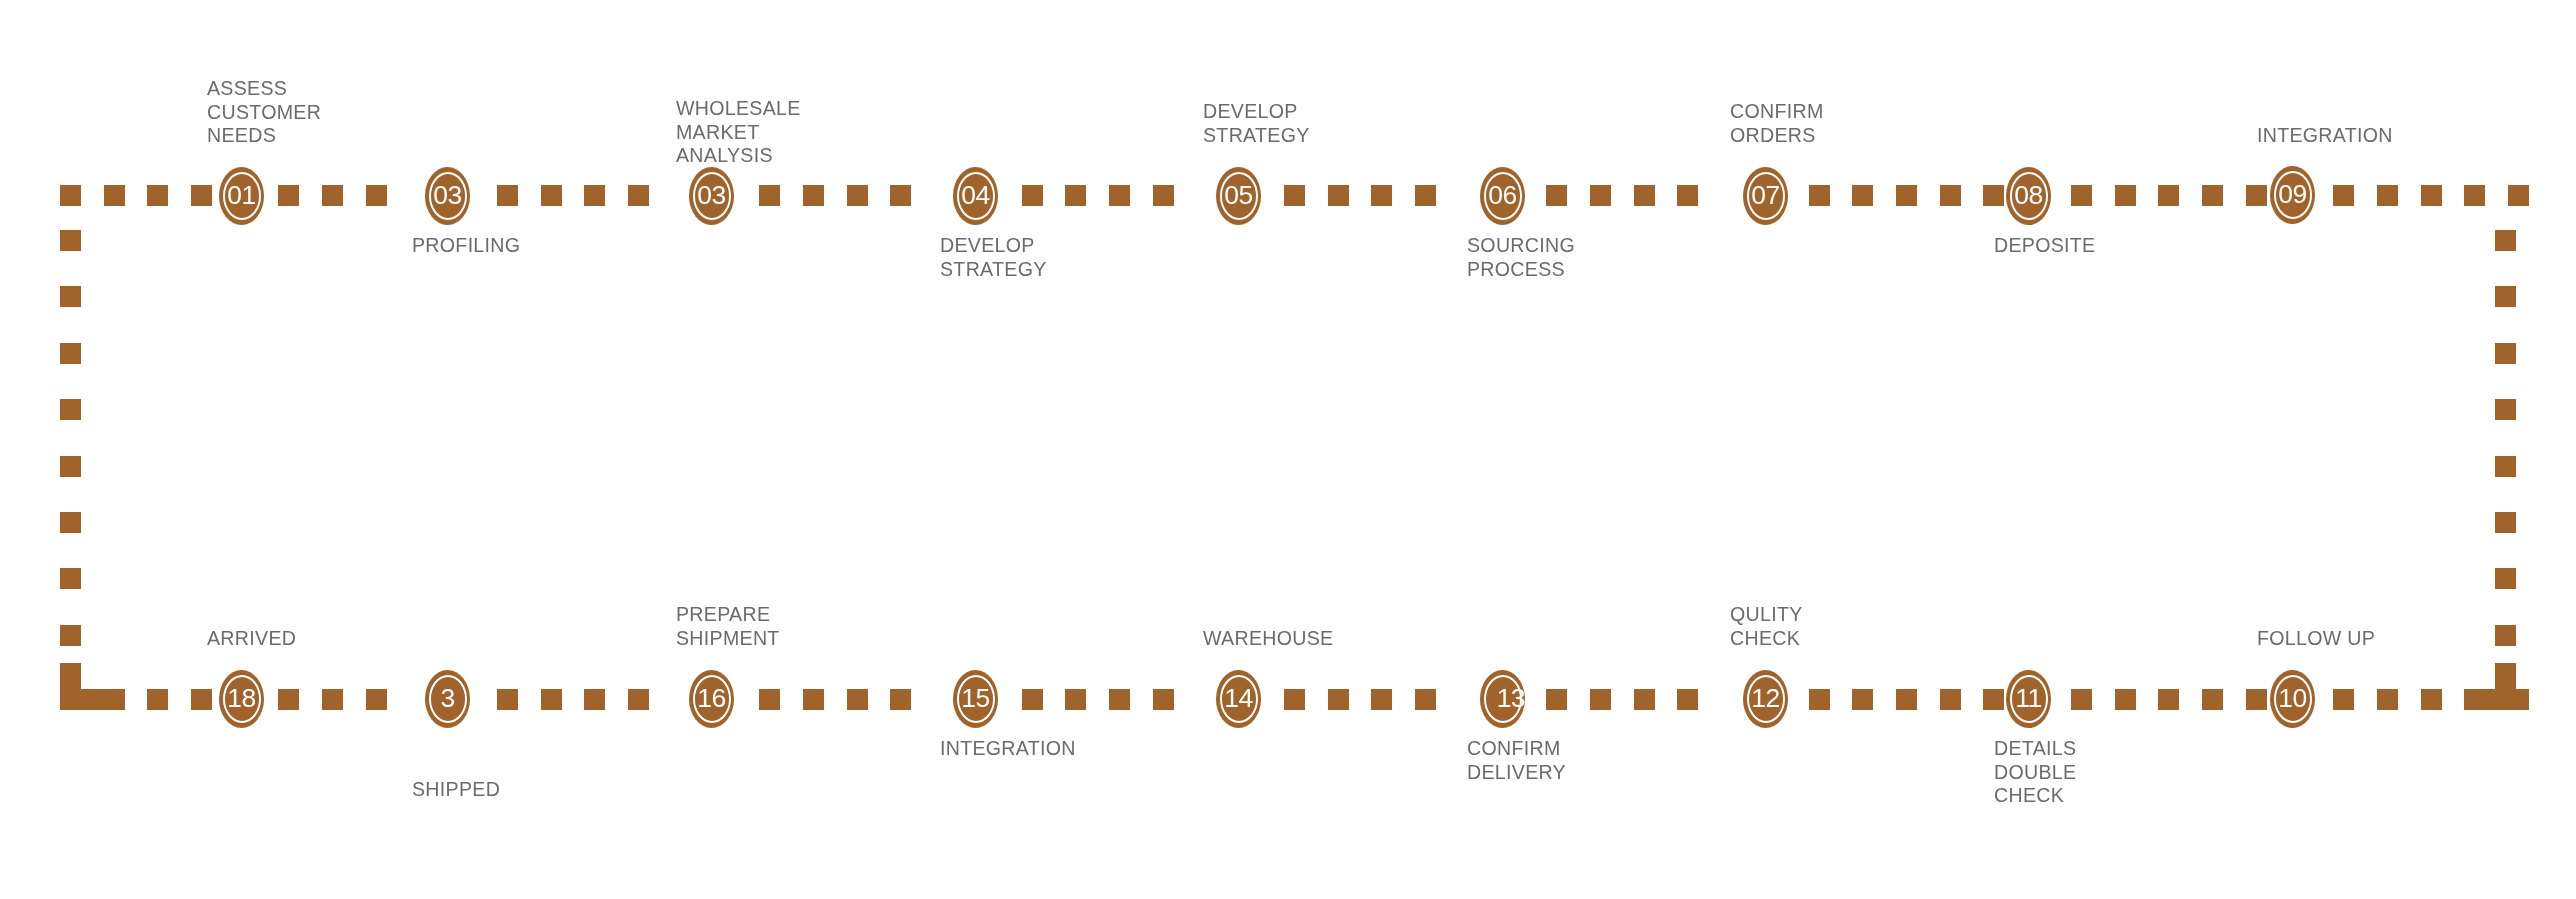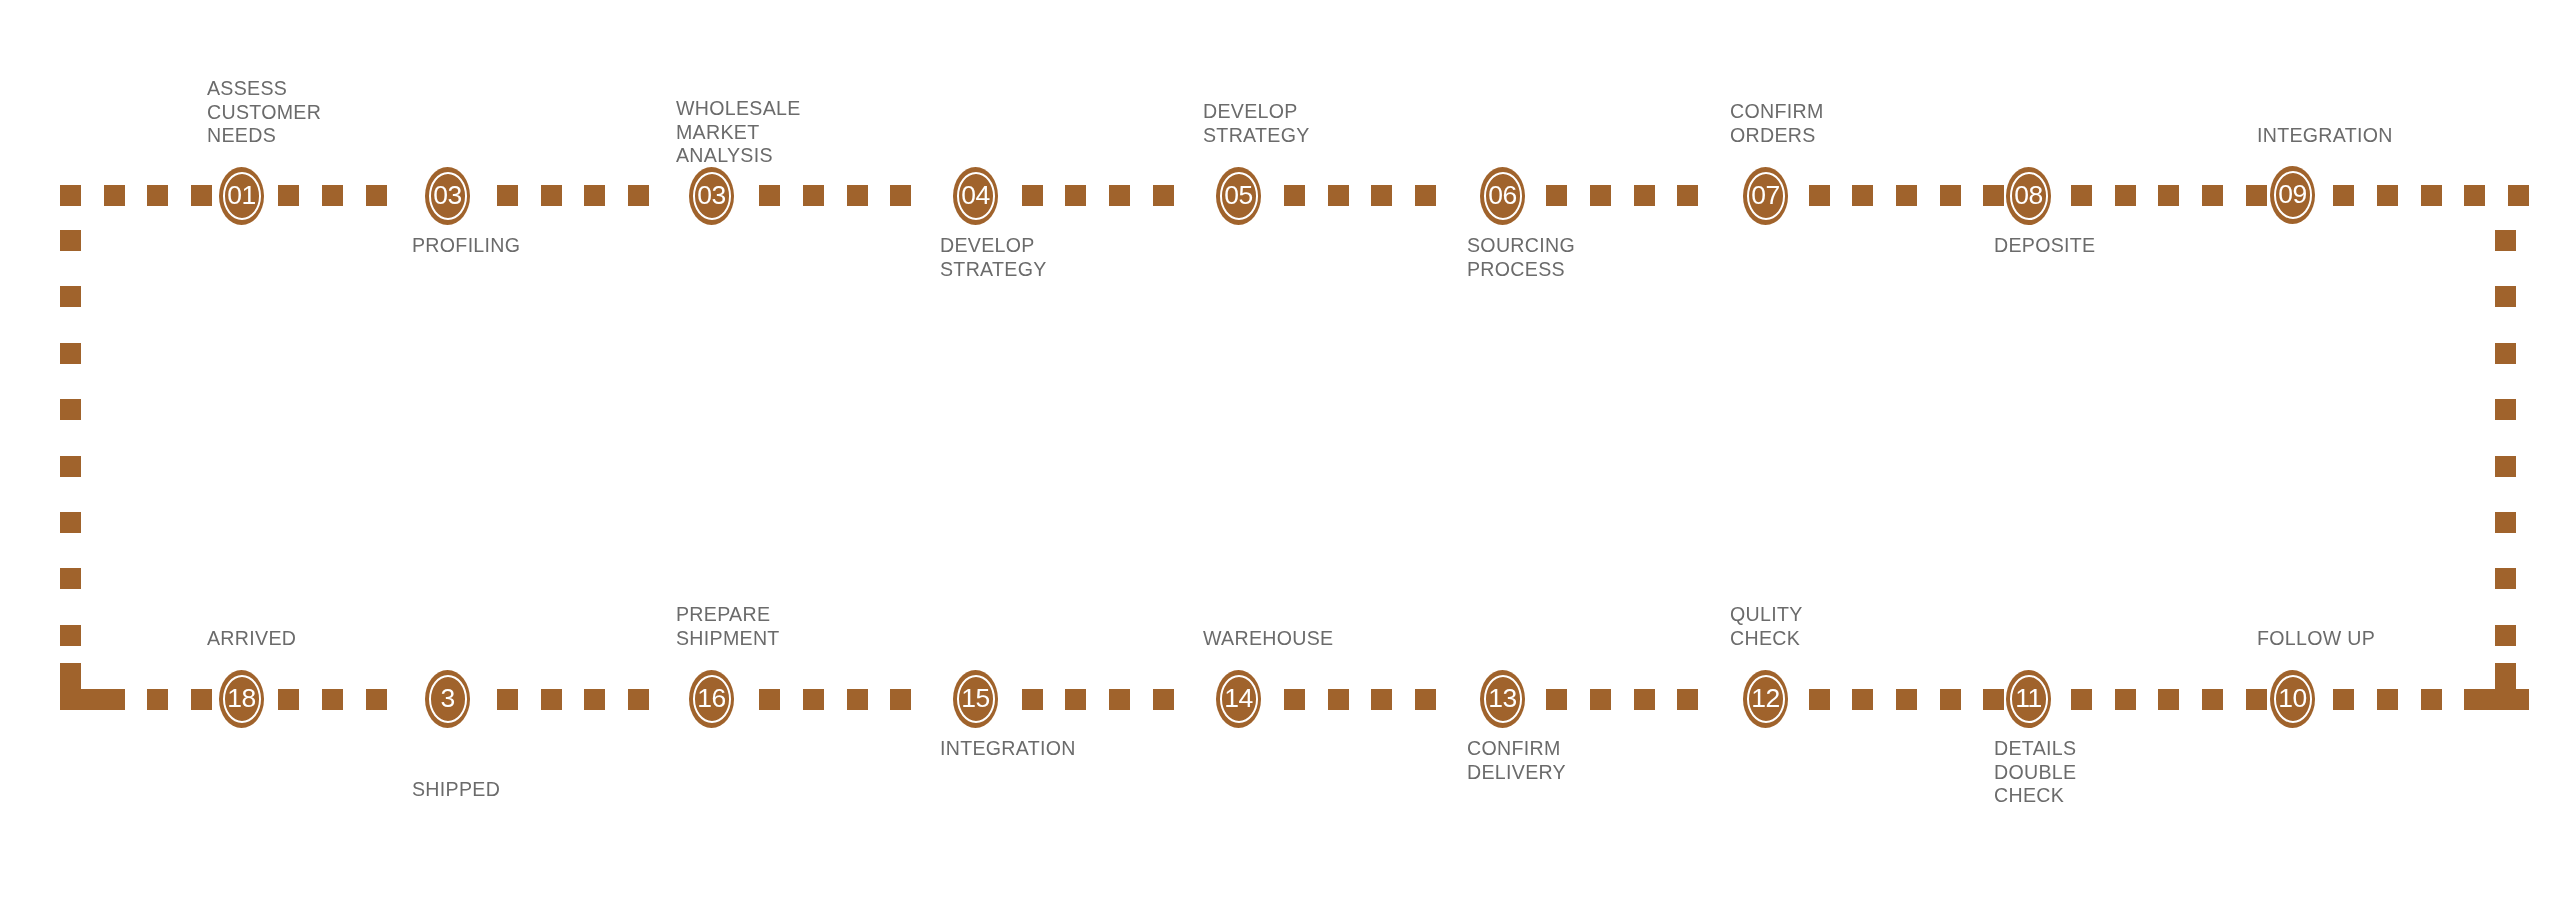--- a/index.html
+++ b/index.html
@@ -221,21 +221,21 @@
         <span class="num">10</span>
       </div>
       <div class="node" style="left: 2006px; top: 670px;">
         <div class="ring"></div>
         <span class="num">11</span>
       </div>
       <div class="node" style="left: 1743px; top: 670px;">
         <div class="ring"></div>
         <span class="num">12</span>
       </div>
-      <div class="node" style="left: 1480px; top: 670px;">
+      <div class="node" style="left: 1480px; top: 670px; justify-content: flex-end;">
         <div class="ring"></div>
         <span class="num">13</span>
       </div>
       <div class="node" style="left: 1216px; top: 670px;">
         <div class="ring"></div>
         <span class="num">14</span>
       </div>
       <div class="node" style="left: 953px; top: 670px;">
         <div class="ring"></div>
         <span class="num">15</span>

